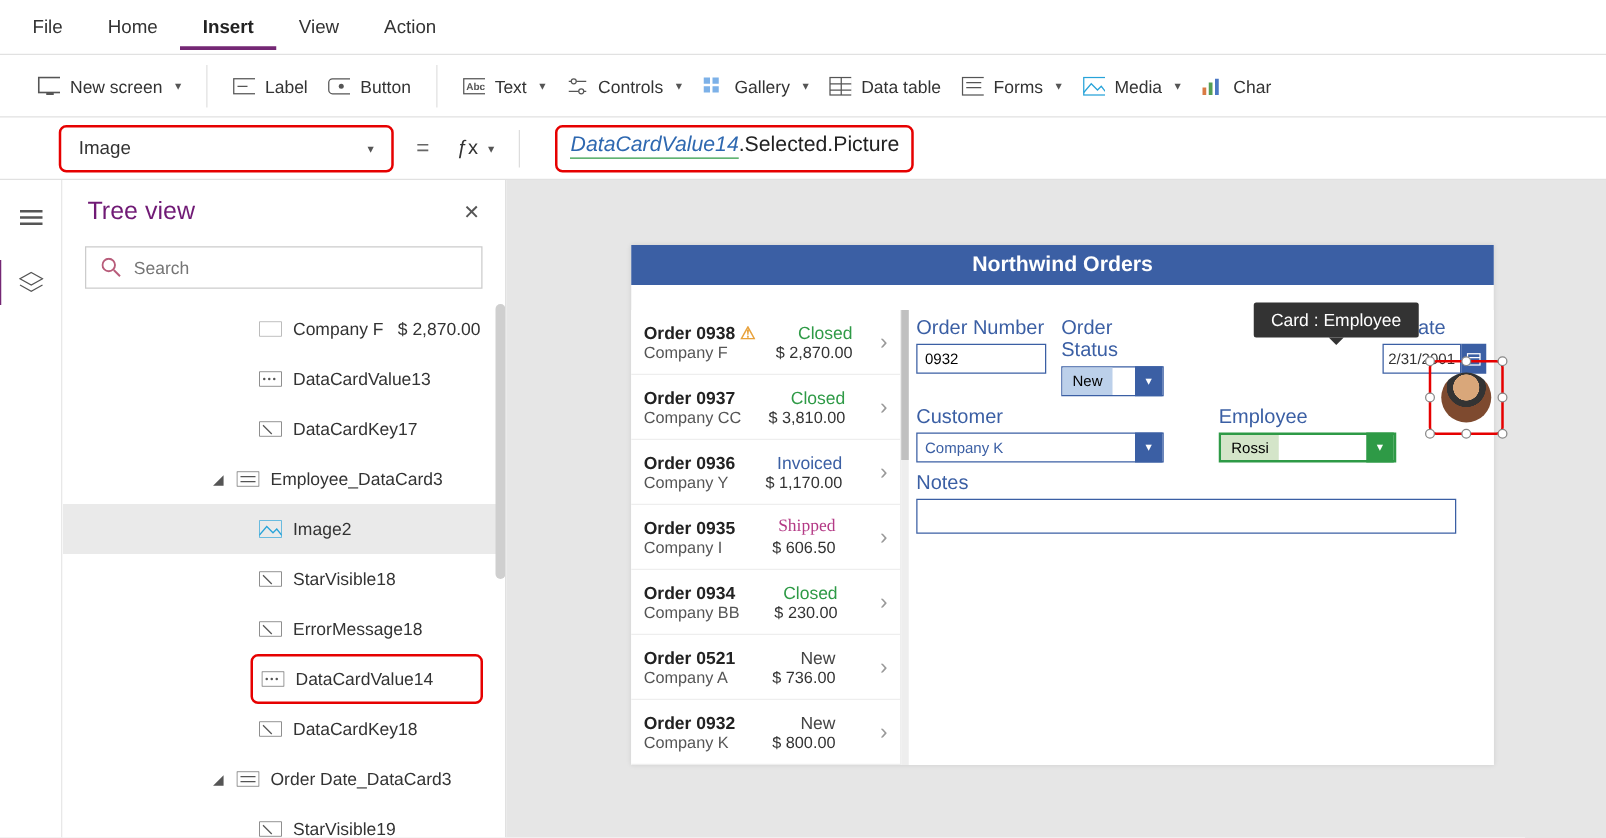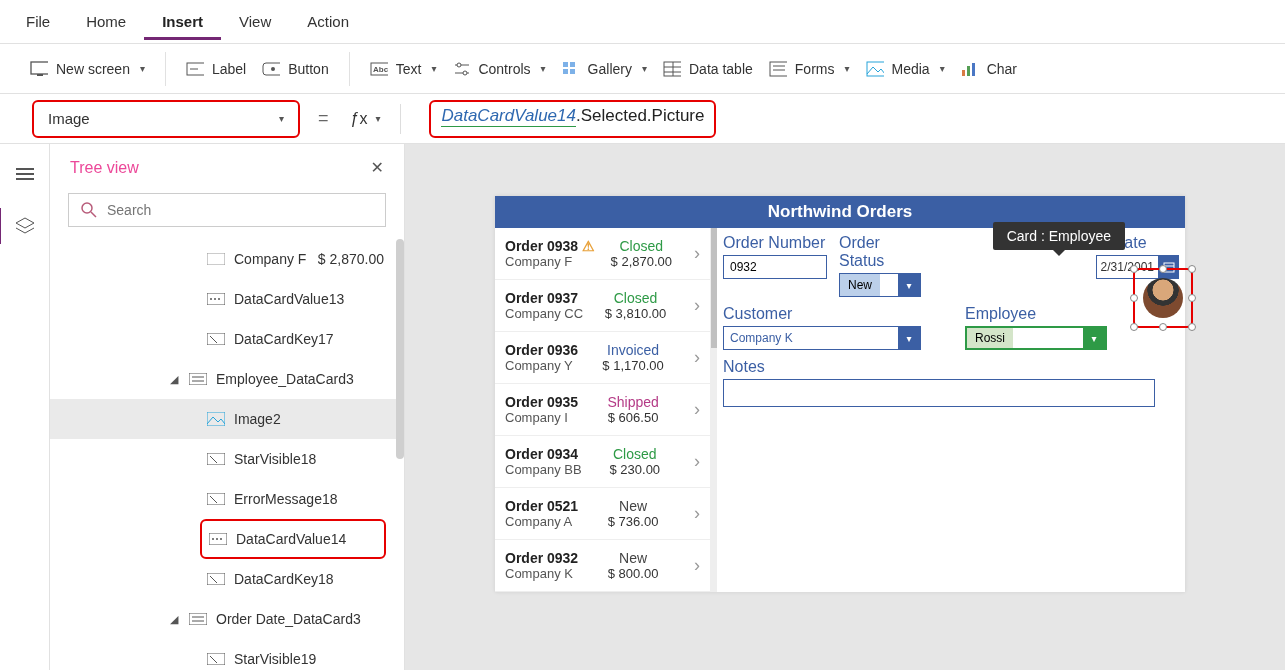--- a/index.html
+++ b/index.html
@@ -98,20 +98,21 @@
   align-items: center;
   justify-content: space-between;
   padding: 0 14px;
   font-size: 15px;
   color: #333;
   cursor: pointer;
 }
 .red-box {
   border: 2px solid #e60000;
   border-radius: 6px;
+  margin-left: 15px;
 }
 .equals {
   font-size: 18px;
   color: #666;
   padding: 0 6px;
 }
 .fx {
   font-size: 16px;
   color: #333;
   padding: 0 4px;
@@ -187,23 +188,23 @@
   display: flex;
   flex-direction: column;
 }
 .tree-header {
   display: flex;
   align-items: center;
   justify-content: space-between;
   padding: 14px 20px 10px 20px;
 }
 .tree-title {
-  font-size: 16px;
+  font-size: 20px;
   font-weight: 400;
-  color: #ec4899;
+  color: #701a75;
 }
 .tree-close {
   font-size: 16px;
   color: #555;
   cursor: pointer;
 }
 .tree-search {
   margin: 6px 18px 12px 18px;
   height: 34px;
   border: 1px solid #ccc;
@@ -265,37 +266,38 @@
 
 
 .canvas {
   flex: 1;
   background: #e6e6e6;
   position: relative;
   overflow: hidden;
 }
 .app-frame {
   position: absolute;
-  left: 90px;
+  left: 100px;
   top: 52px;
   width: 690px;
   background: #fff;
   box-shadow: 0 0 4px rgba(0,0,0,0.1);
 }
 .app-header {
   background: #3b5fa4;
   color: #fff;
   text-align: center;
   font-weight: 700;
   font-size: 17px;
   padding: 6px 0;
 }
 .app-body {
   display: flex;
   background: #fff;
+  margin-top: 20px;
 }
 .order-list {
   width: 216px;
   border-right: 1px solid #eee;
 }
 .order-row {
   display: flex;
   align-items: center;
   justify-content: space-between;
   padding: 8px 10px;
@@ -312,26 +314,26 @@
   font-size: 14px;
   color: #222;
 }
 .order-comp {
   font-size: 13px;
   color: #555;
 }
 .order-right {
   display: flex;
   flex-direction: column;
-  align-items: center;
+  align-items: flex-end;
 }
 .order-status { font-size: 14px; }
 .stat-closed { color: #2e9a46; }
 .stat-invoiced { color: #3b5fa4; }
-.stat-shipped { color: #b43a86; }
+.stat-shipped { color: #b43a86; font-family: Liberation Serif, serif; }
 .stat-new { color: #444; }
 .order-amt { font-size: 13px; color: #333; }
 .order-arrow {
   color: #999;
   font-size: 18px;
   margin-left: 6px;
 }
 .list-scroll {
   width: 6px;
   background: #eee;

